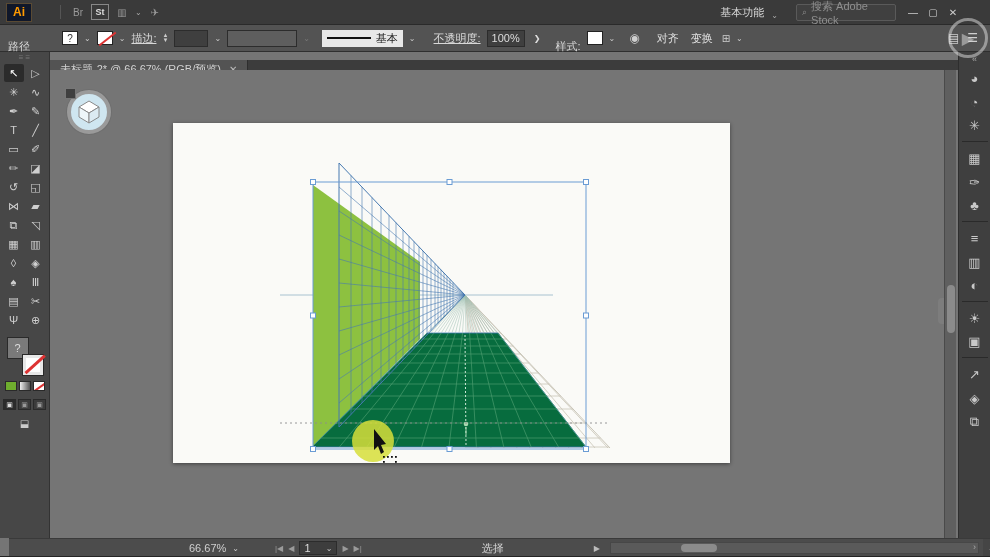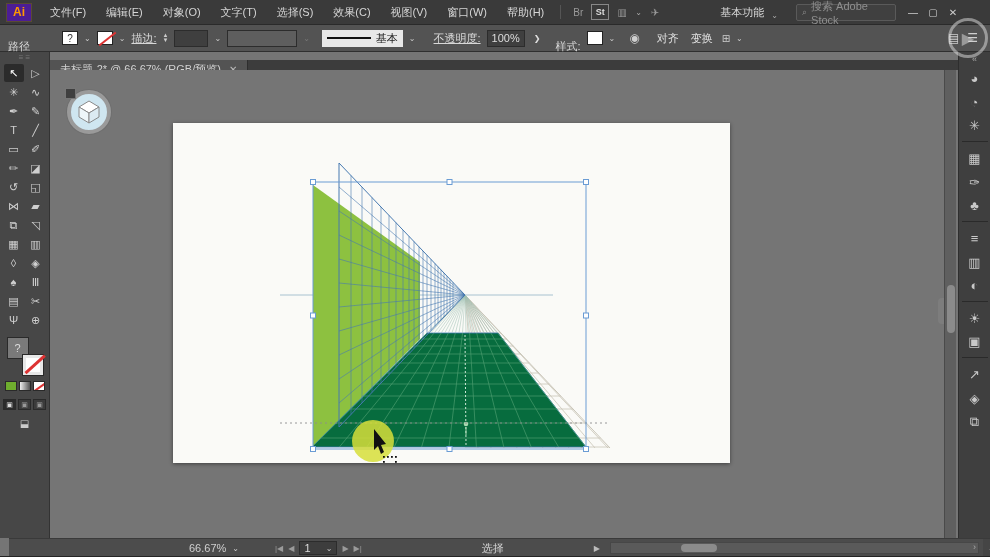--- a/index.html
+++ b/index.html
@@ -1,21 +1,21 @@
 <!DOCTYPE html>
 <html style="--bg_titlebar: #3a3a3a; --bg_controlbar: #535353; --bg_tabbar: #3c3c3c; --bg_tab_active: #535353; --bg_toolbar: #474747; --bg_canvas: #757575; --bg_dock: #3f3f3f; --bg_status: #4c4c4c; --artboard: #fafaf7; --wall: #8dc140; --plane: #076c3e; --plane_grid: #4a9c6e; --grid_blue: #4679b0; --grid_gray: #c9c5b8; --fan: #9dbfb0; --horizon: #a8c2d0; --selection: #6a9cd4; --cursor_circle: #d6de39;"><head>
 <meta charset="utf-8">
 <style>
   html,body{margin:0;padding:0;background:#222;}
   *{box-sizing:border-box;font-family:"Liberation Sans","DejaVu Sans",sans-serif;}
   #app{position:relative;width:990px;height:557px;overflow:hidden;background:var(--bg_canvas);color:#ccc;font-size:11px;}
 
   
   .titlebar{position:absolute;left:0;top:0;width:990px;height:25px;background:var(--bg_titlebar);display:flex;align-items:center;border-bottom:1px solid #2a2a2a;}
-  .ai-logo{width:26px;height:19px;margin:0 8px 0 6px;background:#4c1d95;border:1px solid #5a4a33;color:#ff9a00;font-weight:bold;font-size:12px;display:flex;align-items:center;justify-content:center;}
+  .ai-logo{width:26px;height:19px;margin:0 22px 0 6px;background:#0f172a;border:1px solid #5a4a33;color:#ff9a00;font-weight:bold;font-size:12px;display:flex;align-items:center;justify-content:center;}
   .menu-item{padding:0 10px;height:25px;display:flex;align-items:center;color:#d6d6d6;cursor:default;}
   .tb-sep{width:1px;height:14px;background:#555;margin:0 6px;}
   .tb-ico{width:18px;height:16px;display:flex;align-items:center;justify-content:center;color:#9a9a9a;font-size:10px;border:1px solid transparent;margin:0 2px;}
   .tb-ico.boxed{border:1px solid #888;color:#ddd;font-weight:bold;font-size:9px;}
   .tb-caret{color:#aaa;font-size:8px;margin:0 2px;}
   .tb-right{margin-left:auto;display:flex;align-items:center;}
   .workspace-btn{display:flex;align-items:flex-end;gap:5px;color:#d6d6d6;padding:0 8px;margin-left:44px;}
   .search-box{display:flex;align-items:center;gap:4px;width:100px;height:17px;background:#404040;border:1px solid #5a5a5a;border-radius:2px;color:#8f8f8f;padding:0 5px;margin:0 8px;}
   .win-btns{display:flex;align-items:center;gap:2px;margin-right:28px;}
   .win-btn{width:18px;height:16px;display:flex;align-items:center;justify-content:center;color:#cfcfcf;font-size:10px;}
@@ -95,32 +95,20 @@
   .wm-logo{width:40px;height:40px;border:3px solid rgba(225,225,225,.5);border-radius:50%;display:flex;align-items:center;justify-content:center;color:rgba(225,225,225,.5);font-size:16px;}
   .wm-text{font-size:46px;font-weight:bold;letter-spacing:2px;color:rgba(220,220,220,.16);-webkit-text-stroke:1.5px rgba(230,230,230,.55);}
 </style>
 </head>
 <body>
 
 <div id="app">
 
   <div class="titlebar">
     <div class="ai-logo">Ai</div>
-    <div style="display:flex;">
-
-    <div class="menu-item">文件(F)</div>
-        <div class="menu-item">编辑(E)</div>
-        <div class="menu-item">对象(O)</div>
-        <div class="menu-item">文字(T)</div>
-        <div class="menu-item">选择(S)</div>
-        <div class="menu-item">效果(C)</div>
-        <div class="menu-item">视图(V)</div>
-        <div class="menu-item">窗口(W)</div>
-        <div class="menu-item">帮助(H)</div>
-      </div>
     <div class="tb-sep"></div>
     <div class="tb-ico">Br</div>
     <div class="tb-ico boxed">St</div>
     <div class="tb-ico">▥</div>
     <div class="tb-caret">⌄</div>
     <div class="tb-ico">✈</div>
     <div class="tb-right">
       <div class="workspace-btn">
         <span>基本功能</span>
         <span class="tb-caret">⌄</span>

